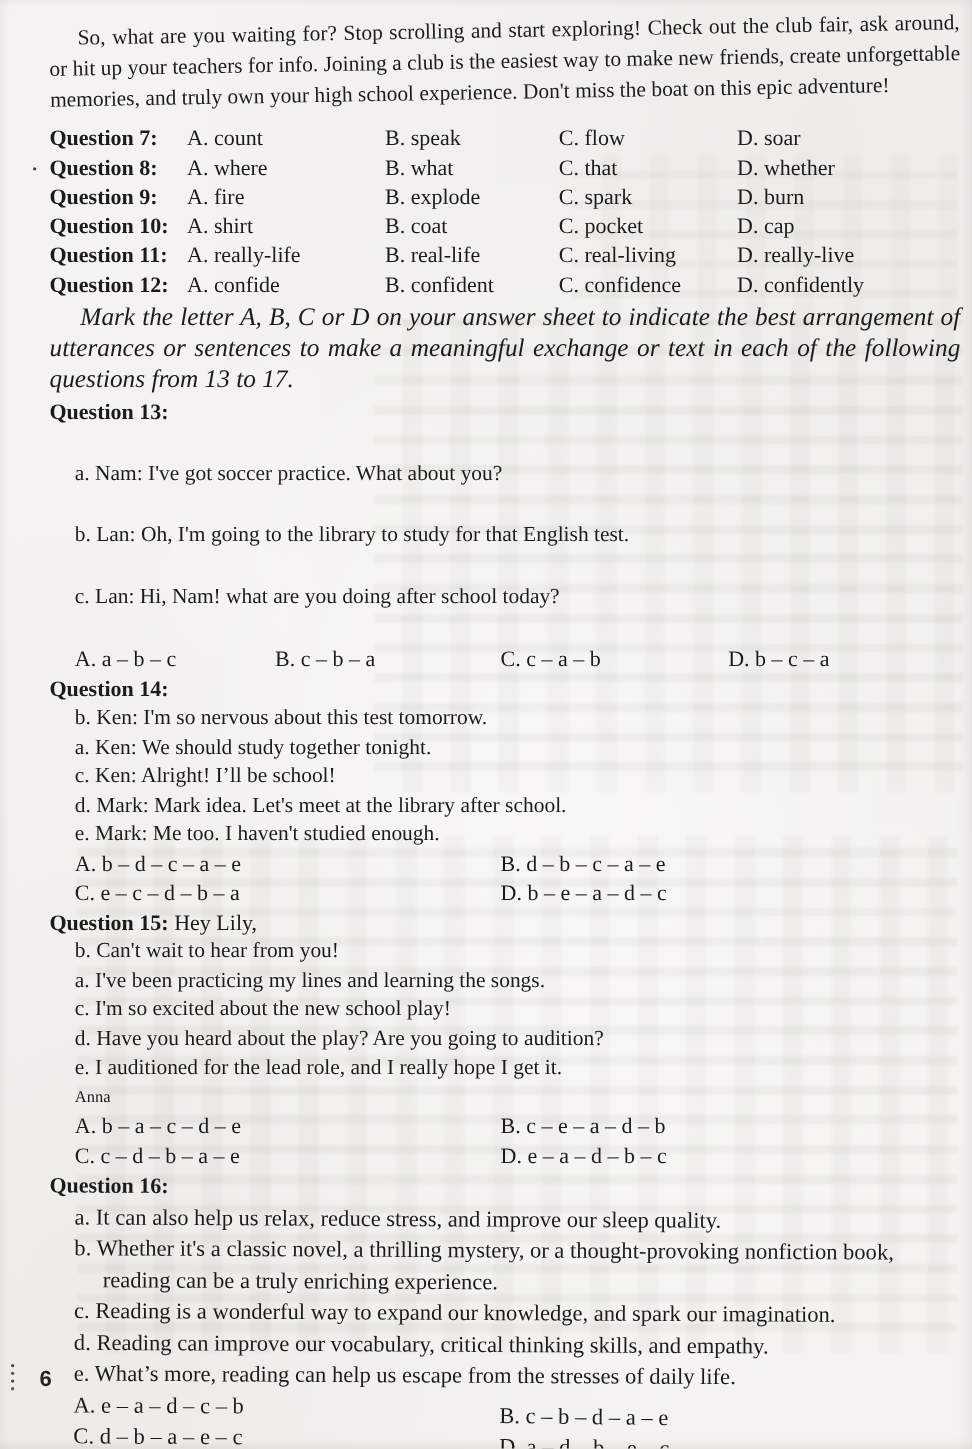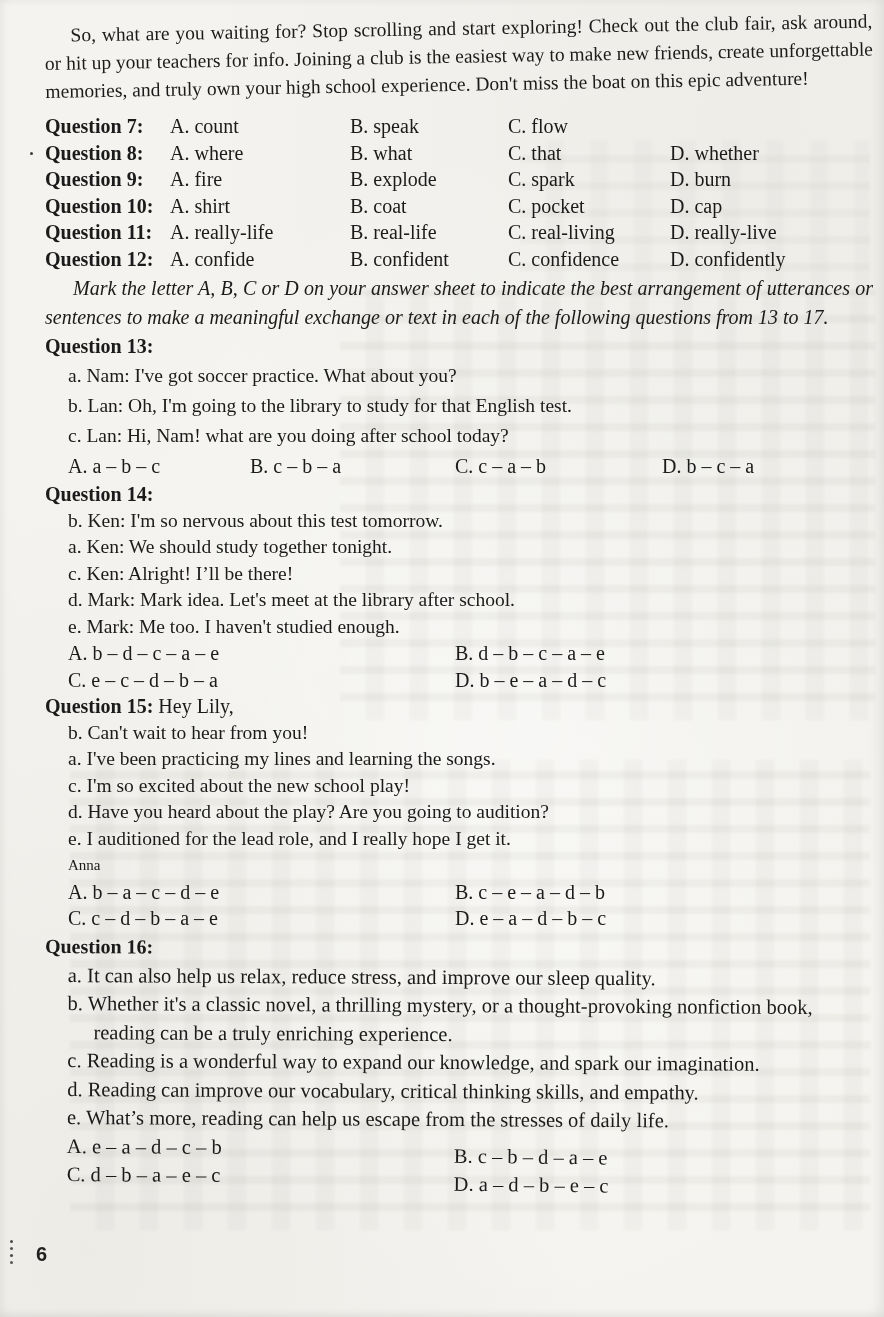--- a/index.html
+++ b/index.html
@@ -33,31 +33,31 @@
     font-size:19.5px;line-height:28px;
     transform:rotate(-1deg);transform-origin:0 50%;
   }
 
   .vocab{margin-top:7px;font-size:20px;}
   .vrow{display:grid;grid-template-columns:125px 180px 158px 162px 1fr;line-height:26.5px;}
   .vq{font-weight:700;}
 
   .directive{
     margin:2px 0 0 0;font-style:italic;text-align:justify;text-indent:28px;
-    font-size:20px;line-height:28.5px;
+    font-size:23px;line-height:28.5px;
   }
 
   .qhead{font-weight:700;font-size:20px;line-height:30px;}
   .qhead .qtitle{font-weight:400;}
   .item{padding-left:49px;text-indent:-26px;font-size:19.5px;}
   .closing{padding-left:23px;font-size:15px;}
   .opts4{display:grid;grid-template-columns:182px 205px 207px 1fr;padding-left:23px;font-size:20px;}
   .opts2{display:grid;grid-template-columns:387px 1fr;padding-left:23px;font-size:20px;}
 
-  .q13 .item,.q13 .opts4{line-height:30px;}
+  .q13 .item,.q13 .opts4{line-height:30px;margin-top:26px;}
   .q14 .qhead,.q15 .qhead{line-height:26.5px;}
   .q14 .item,.q14 .opts2,.q15 .item,.q15 .opts2,.q15 .closing{line-height:26.5px;}
   .q16{transform:rotate(0.3deg);transform-origin:0 0;}
   .q16 .qhead{line-height:28.5px;}
   .q16 .item,.q16 .opts2{line-height:28.5px;font-size:20.5px;}
   .q16 .opts2 .shift{transform:translateY(9px) rotate(0.4deg);}
 
   .stray-dot{position:absolute;left:30px;top:152px;width:3px;height:3px;border-radius:50%;background:#3c3c3c;}
   .edge-dots{position:absolute;left:10px;top:1240px;width:3px;height:3px;border-radius:50%;background:#4a4a4a;
     box-shadow:0 7px 0 0 #555, 0 14px 0 0 #4a4a4a, 0 21px 0 0 #5a5a5a;}
@@ -79,20 +79,21 @@
   <div class="content">
 
     <p class="intro">So, what are you waiting for? Stop scrolling and start exploring! Check out the club fair, ask around, or hit up your teachers for info. Joining a club is the easiest way to make new friends, create unforgettable memories, and truly own your high school experience. Don't miss the boat on this epic adventure!</p>
 
     <div class="vocab">
       <div class="vrow">
         <span class="vq">Question 7:</span>
         <span>A. count</span>
         <span>B. speak</span>
         <span>C. flow</span>
+        <span>D. soar</span>
       </div>
       <div class="vrow">
         <span class="vq">Question 8:</span>
         <span>A. where</span>
         <span>B. what</span>
         <span>C. that</span>
         <span>D. whether</span>
       </div>
       <div class="vrow">
         <span class="vq">Question 9:</span>
@@ -136,21 +137,21 @@
         <span>B. c – b – a</span>
         <span>C. c – a – b</span>
         <span>D. b – c – a</span>
       </div>
     </div>
 
     <div class="qblock q14">
       <div class="qhead">Question 14:</div>
       <div class="item">b. Ken: I'm so nervous about this test tomorrow.</div>
       <div class="item">a. Ken: We should study together tonight.</div>
-      <div class="item">c. Ken: Alright! I’ll be there!</div>
+      <div class="item">c. Ken: Alright! I’ll be school!</div>
       <div class="item">d. Mark: Mark idea. Let's meet at the library after school.</div>
       <div class="item">e. Mark: Me too. I haven't studied enough.</div>
       <div class="opts2">
         <span>A. b – d – c – a – e</span>
         <span>B. d – b – c – a – e</span>
         <span>C. e – c – d – b – a</span>
         <span>D. b – e – a – d – c</span>
       </div>
     </div>
 

